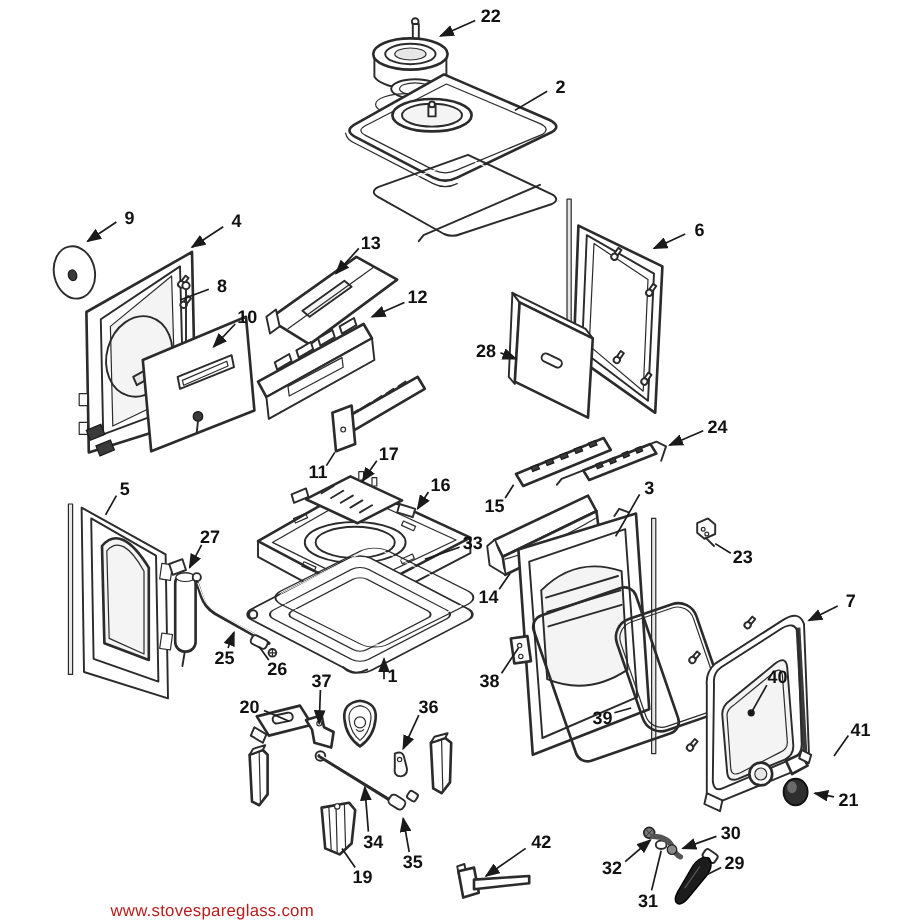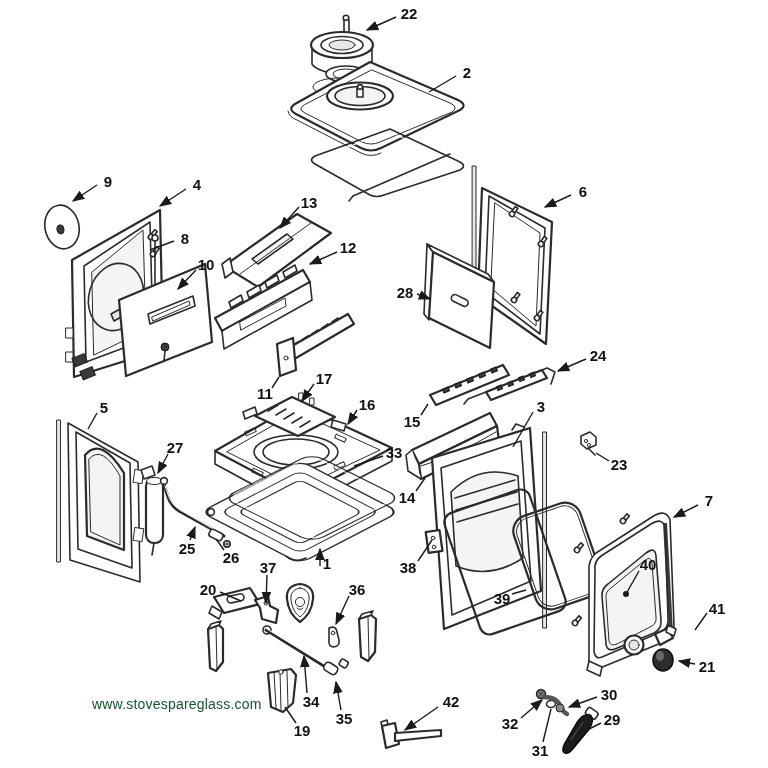--- a/index.html
+++ b/index.html
@@ -11,21 +11,21 @@
   .f{fill:#ffffff;}
   .f2{fill:#f4f4f4;}
   .f3{fill:#e7e7e7;}
   .thick{stroke-width:2.2;}
   .thin{stroke-width:1;}
   .dk{fill:#3a3a3a;stroke:#1a1a1a;}
   .rod{stroke:#2b2b2b;stroke-width:3;fill:none;stroke-linecap:round;}
   .rodcore{stroke:#ffffff;stroke-width:1;fill:none;stroke-linecap:round;}
   .callout-line{stroke:#1a1a1a;stroke-width:1.4;fill:none;}
   .callout-text{font:bold 15px "Liberation Sans", sans-serif;fill:#111111;}
-  .watermark{position:absolute;left:92px;top:696px;font-size:14px;color:#14532d;
+  .watermark{position:absolute;left:92px;top:750px;font-size:14px;color:#b91c1c;
              letter-spacing:.2px;}
 </style>
 </head>
 <body>
 
 <svg width="768" height="768" viewBox="0 0 768 768">
   <defs>
     <marker id="arr" markerWidth="9" markerHeight="7" refX="8" refY="3.5" orient="auto">
       <path d="M0,0 L9,3.5 L0,7 Z" fill="#1a1a1a"></path>
     </marker>

